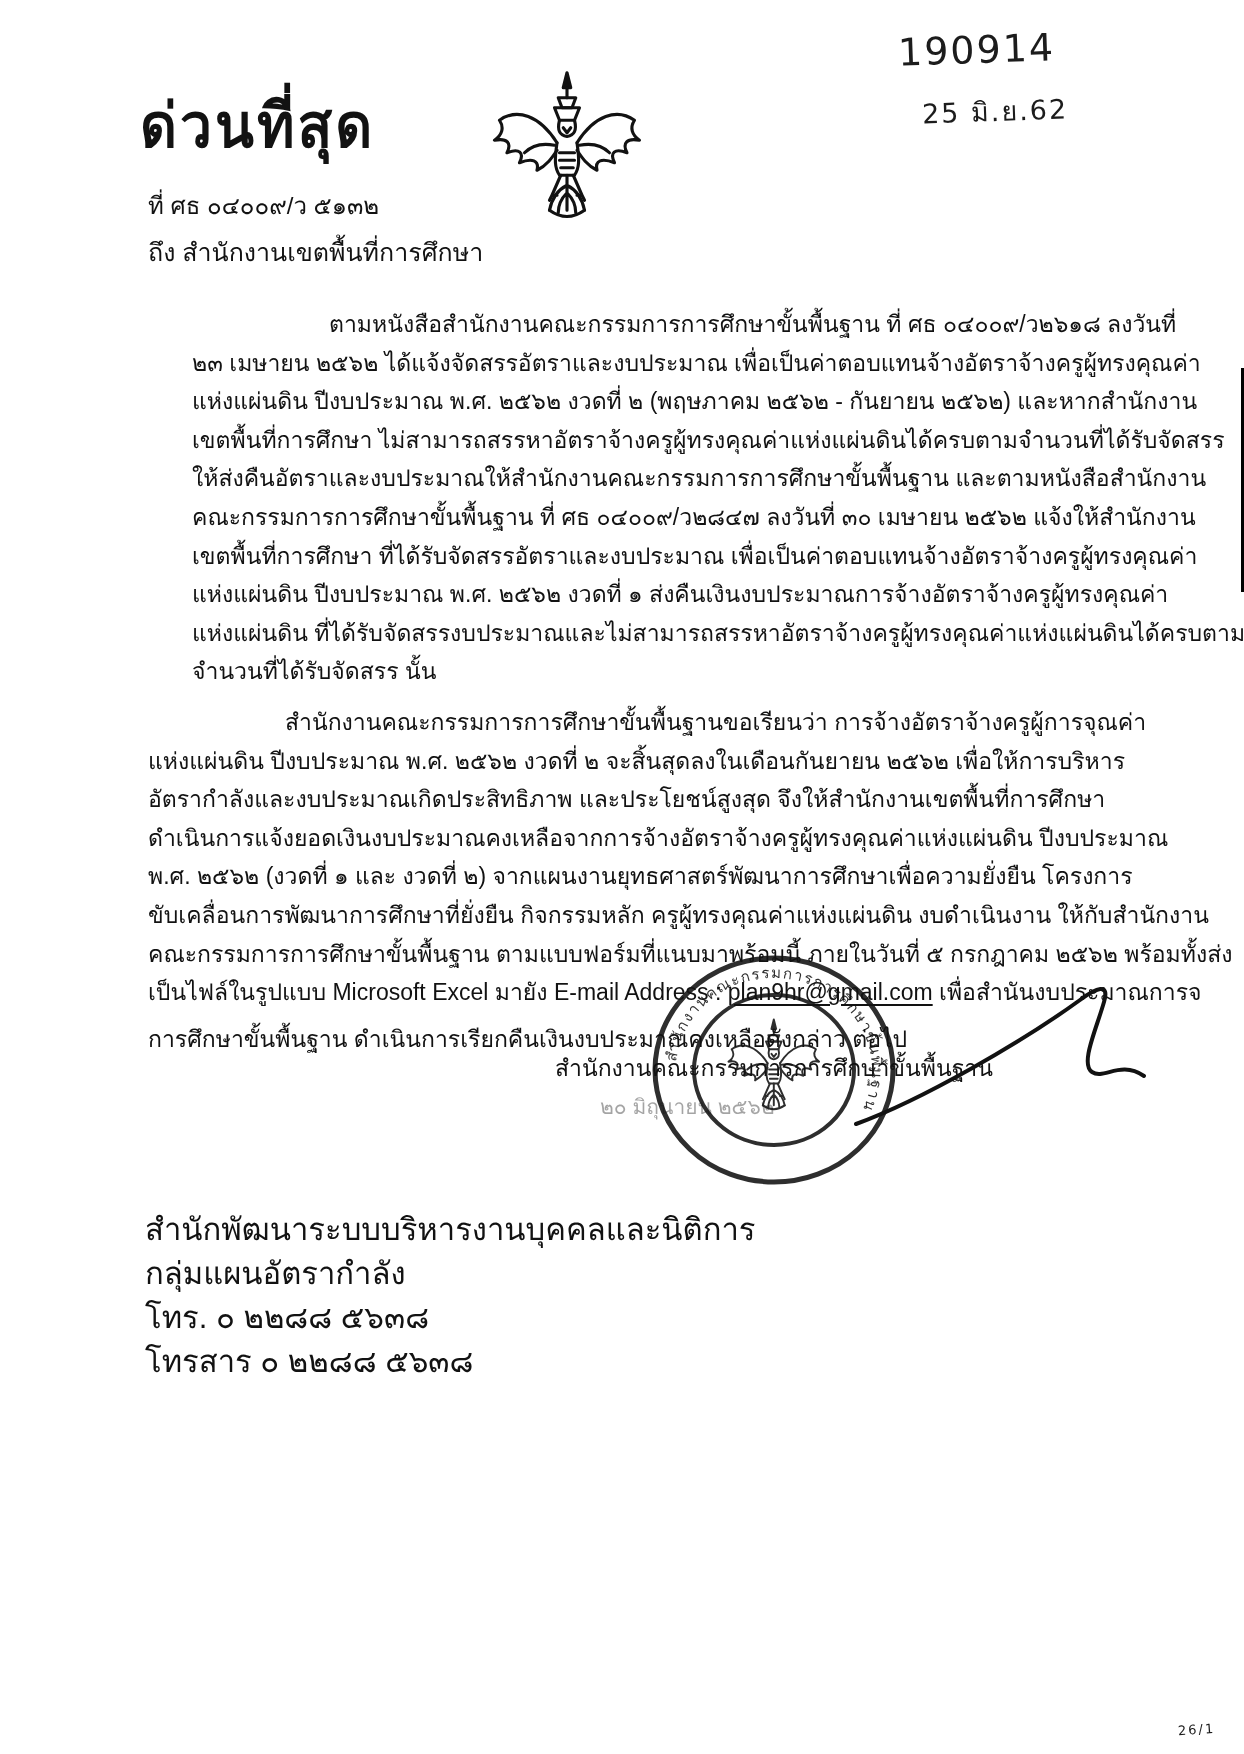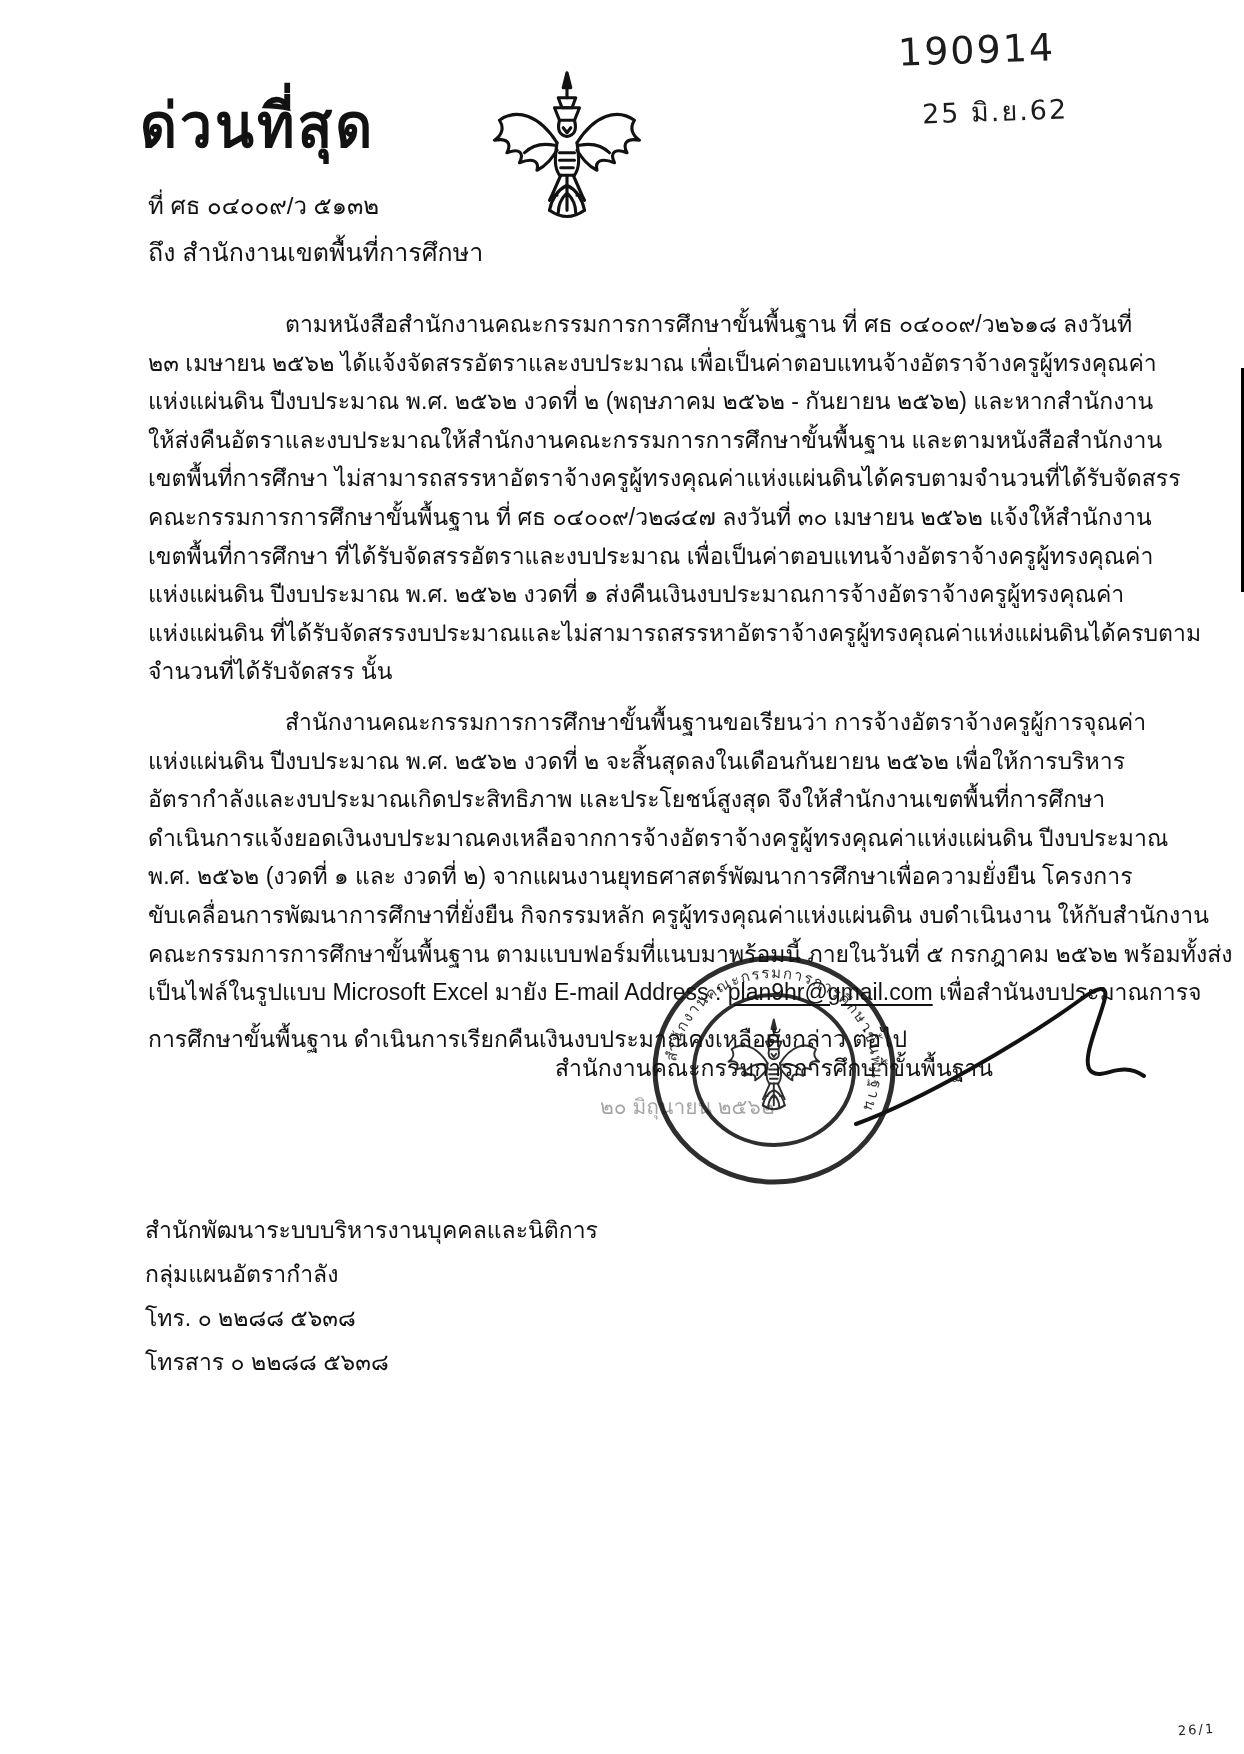--- a/index.html
+++ b/index.html
@@ -28,21 +28,21 @@
     font-family:"DejaVu Sans",sans-serif;
     color:#1c1c1c;
     transform:rotate(-2deg);
     letter-spacing:2px;
   }
   .hand-number{left:898px;top:28px;font-size:38px;}
   .hand-date{left:922px;top:90px;font-size:27px;}
   .hand-corner{left:1178px;top:1722px;font-size:13px;transform:rotate(-4deg);}
   
   .body-block{left:148px;width:975px;font-size:23px;}
-  .p1{top:305px;}
+  .p1{top:305px;margin-left:44px;}
   .p2{top:703px;}
   .line{line-height:38.6px;white-space:nowrap;}
   .indent{padding-left:137px;}
   .last-line{margin-top:8px;}
   .email{
     text-decoration:underline;
     text-underline-offset:4px;
   }
   
   .org-line{
@@ -51,21 +51,21 @@
     z-index:3;white-space:nowrap;
   }
   .date-line{
     left:600px;top:1090px;width:270px;
     font-size:21px;text-align:left;
     opacity:.38;z-index:1;white-space:nowrap;
   }
   .stamp{left:646px;top:950px;z-index:2;opacity:.88;}
   .signature{left:852px;top:972px;z-index:4;}
   
-  .footer{left:145px;top:1208px;font-size:23px;}
+  .footer{left:145px;top:1208px;font-size:31px;}
   .footer div{line-height:44px;white-space:nowrap;}
   
   .scan-edge{right:0;top:368px;width:3px;height:224px;background:#000;}
 </style>
 </head>
 <body>
 
 <div class="page">
 
   <svg width="0" height="0" style="position:absolute" aria-hidden="true">
@@ -100,22 +100,22 @@
     <use href="#garuda"></use>
   </svg>
 
   <div class="abs doc-number">ที่ ศธ ๐๔๐๐๙/ว ๕๑๓๒</div>
   <div class="abs to-line">ถึง สำนักงานเขตพื้นที่การศึกษา</div>
 
   <div class="abs body-block p1">
     <div class="line indent">ตามหนังสือสำนักงานคณะกรรมการการศึกษาขั้นพื้นฐาน ที่ ศธ ๐๔๐๐๙/ว๒๖๑๘ ลงวันที่</div>
     <div class="line">๒๓ เมษายน ๒๕๖๒ ได้แจ้งจัดสรรอัตราและงบประมาณ เพื่อเป็นค่าตอบแทนจ้างอัตราจ้างครูผู้ทรงคุณค่า</div>
     <div class="line">แห่งแผ่นดิน ปีงบประมาณ พ.ศ. ๒๕๖๒ งวดที่ ๒ (พฤษภาคม ๒๕๖๒ - กันยายน ๒๕๖๒) และหากสำนักงาน</div>
+    <div class="line">เขตพื้นที่การศึกษา ไม่สามารถสรรหาอัตราจ้างครูผู้ทรงคุณค่าแห่งแผ่นดินได้ครบตามจำนวนที่ได้รับจัดสรร</div>
     <div class="line">ให้ส่งคืนอัตราและงบประมาณให้สำนักงานคณะกรรมการการศึกษาขั้นพื้นฐาน และตามหนังสือสำนักงาน</div>
-    <div class="line">เขตพื้นที่การศึกษา ไม่สามารถสรรหาอัตราจ้างครูผู้ทรงคุณค่าแห่งแผ่นดินได้ครบตามจำนวนที่ได้รับจัดสรร</div>
     <div class="line">คณะกรรมการการศึกษาขั้นพื้นฐาน ที่ ศธ ๐๔๐๐๙/ว๒๘๔๗ ลงวันที่ ๓๐ เมษายน ๒๕๖๒ แจ้งให้สำนักงาน</div>
     <div class="line">เขตพื้นที่การศึกษา ที่ได้รับจัดสรรอัตราและงบประมาณ เพื่อเป็นค่าตอบแทนจ้างอัตราจ้างครูผู้ทรงคุณค่า</div>
     <div class="line">แห่งแผ่นดิน ปีงบประมาณ พ.ศ. ๒๕๖๒ งวดที่ ๑ ส่งคืนเงินงบประมาณการจ้างอัตราจ้างครูผู้ทรงคุณค่า</div>
     <div class="line">แห่งแผ่นดิน ที่ได้รับจัดสรรงบประมาณและไม่สามารถสรรหาอัตราจ้างครูผู้ทรงคุณค่าแห่งแผ่นดินได้ครบตาม</div>
     <div class="line">จำนวนที่ได้รับจัดสรร นั้น</div>
   </div>
 
   <div class="abs body-block p2">
     <div class="line indent">สำนักงานคณะกรรมการการศึกษาขั้นพื้นฐานขอเรียนว่า การจ้างอัตราจ้างครูผู้การจุณค่า</div>
     <div class="line">แห่งแผ่นดิน ปีงบประมาณ พ.ศ. ๒๕๖๒ งวดที่ ๒ จะสิ้นสุดลงในเดือนกันยายน ๒๕๖๒ เพื่อให้การบริหาร</div>

